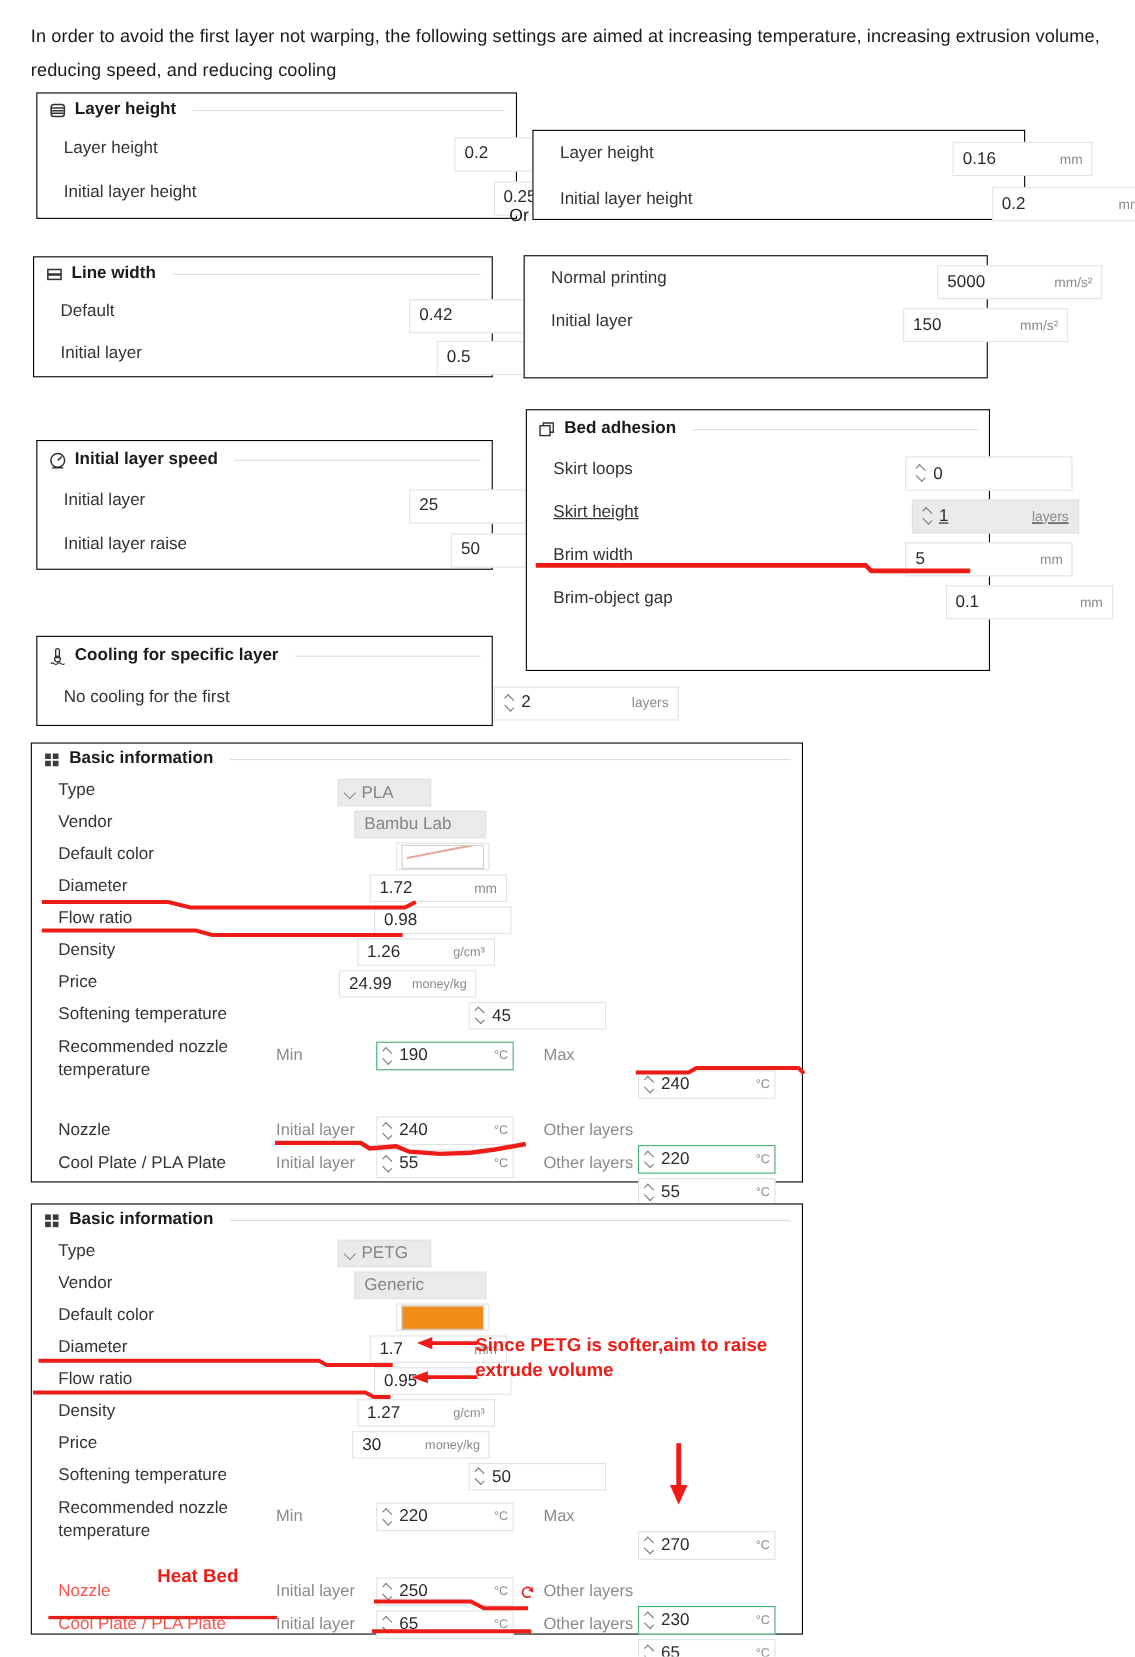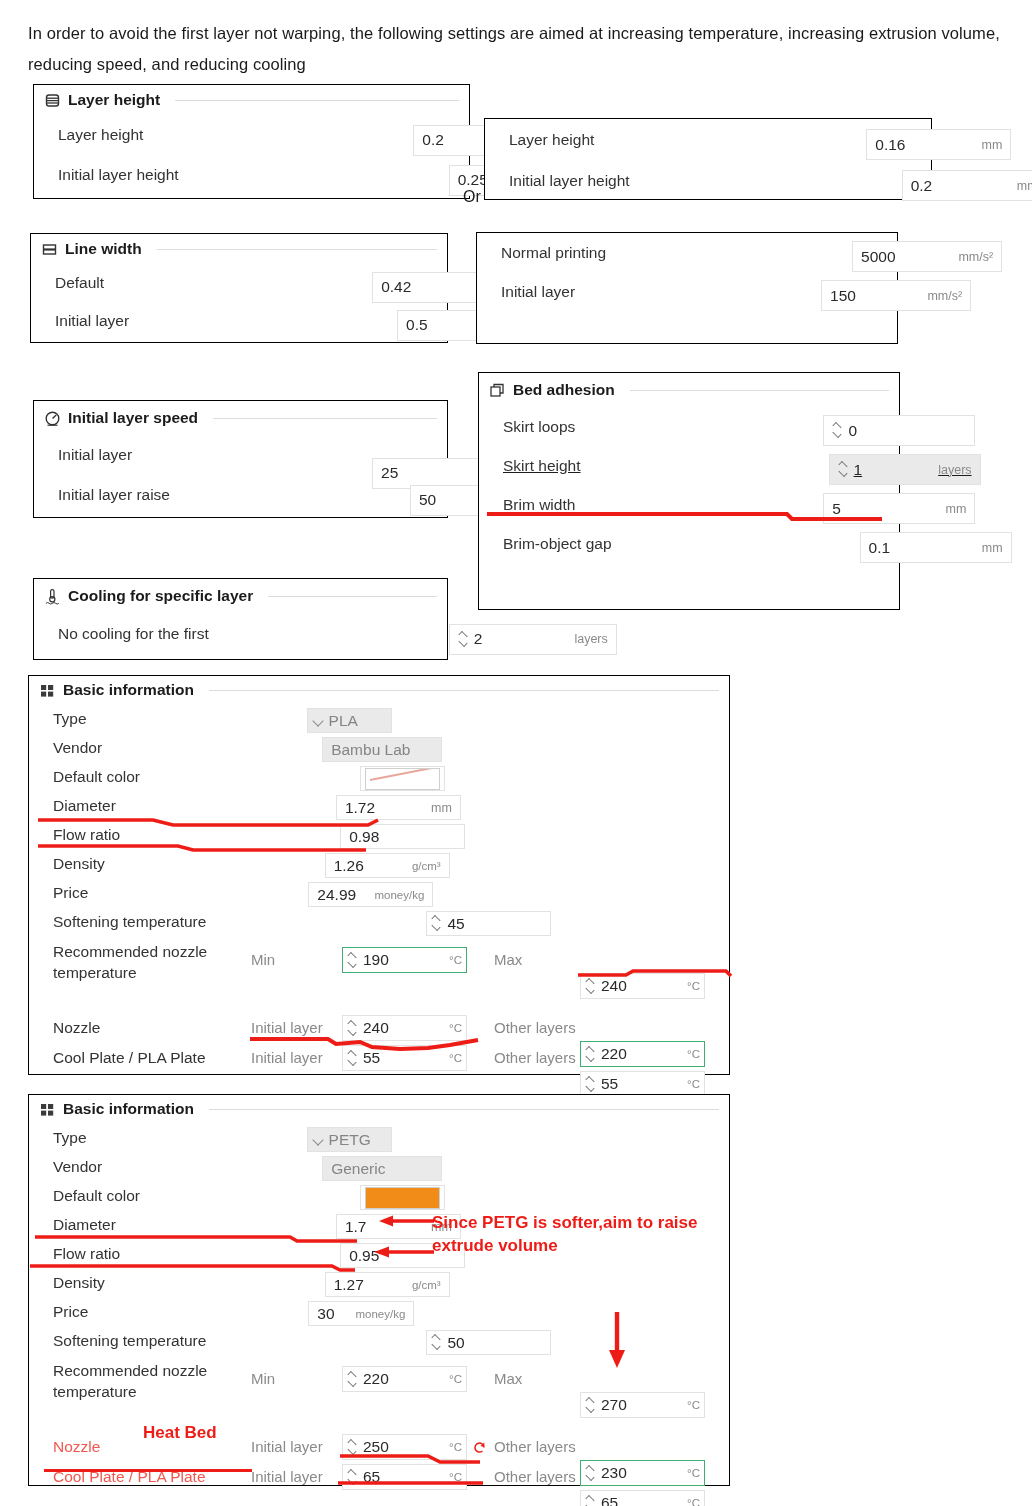--- a/index.html
+++ b/index.html
@@ -146,21 +146,21 @@
       <span class="unit">mm</span>
     </div>
   </div>
 </div>
 
 <div class="abs" style="left:463px; top:188px; font-size:16px; color:#1a1a1a;">Or</div>
 
 <div class="abs panel" style="left:484px; top:118px; width:448px; height:82px;">
   <div class="row" style="height:41px;">
     <span class="lbl">Layer height</span>
-    <div class="field abs" style="left:272px; top:5px; width:145px;">
+    <div class="field abs" style="left:272px; top:5px; width:127px;">
       <span class="val">0.16</span>
       <span class="unit">mm</span>
     </div>
   </div>
   <div class="row" style="height:41px;">
     <span class="lbl">Initial layer height</span>
     <div class="field abs" style="left:272px; top:5px; width:145px;">
       <span class="val">0.2</span>
       <span class="unit">mm</span>
     </div>
@@ -218,21 +218,21 @@
         <circle cx="8.5" cy="8.5" r="6.3" fill="none" stroke="#333" stroke-width="1.4"></circle>
         <line x1="8.5" y1="8.5" x2="12.2" y2="5" stroke="#333" stroke-width="1.4"></line>
         <line x1="3.5" y1="15.2" x2="13.5" y2="15.2" stroke="#333" stroke-width="1.2"></line>
       </svg>
     </span>
     <span class="ptitle">Initial layer speed</span>
     <span class="rule"></span>
   </div>
   <div class="row" style="height:40px;">
     <span class="lbl">Initial layer</span>
-    <div class="field abs" style="left:240px; top:18px; width:152px;">
+    <div class="field abs" style="left:240px; top:5px; width:152px;">
       <span class="val">25</span>
       <span class="unit">mm/s</span>
     </div>
   </div>
   <div class="row" style="height:40px;">
     <span class="lbl">Initial layer raise</span>
     <div class="field abs" style="left:240px; top:5px; width:152px;">
       <span class="val">50</span>
       <span class="unit">mm/s</span>
     </div>
@@ -501,21 +501,21 @@
   </div>
   <div class="row" style="height:29px;">
     <span class="lbl">Density</span>
     <div class="field abs" style="left:220px; top:2px; width:125px; height:25px;">
       <span class="val">1.27</span>
       <span class="unit sm">g/cm³</span>
     </div>
   </div>
   <div class="row" style="height:29px;">
     <span class="lbl">Price</span>
-    <div class="field abs" style="left:220px; top:2px; width:106px; height:25px;">
+    <div class="field abs" style="left:232px; top:2px; width:125px; height:25px;">
       <span class="val">30</span>
       <span class="unit sm">money/kg</span>
     </div>
   </div>
   <div class="row" style="height:29px;">
     <span class="lbl">Softening temperature</span>
     <div class="field abs" style="left:220px; top:2px; width:125px; height:25px; padding:0 4px;">
       <span class="spin"></span>
       <span class="val">50</span>
     </div>

